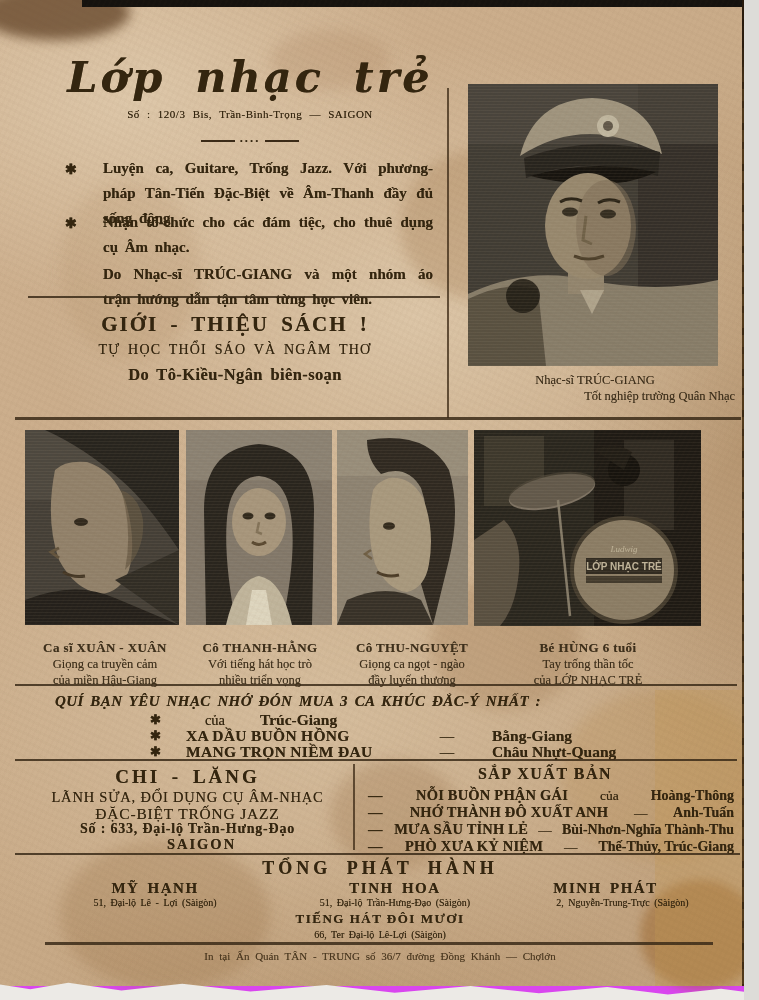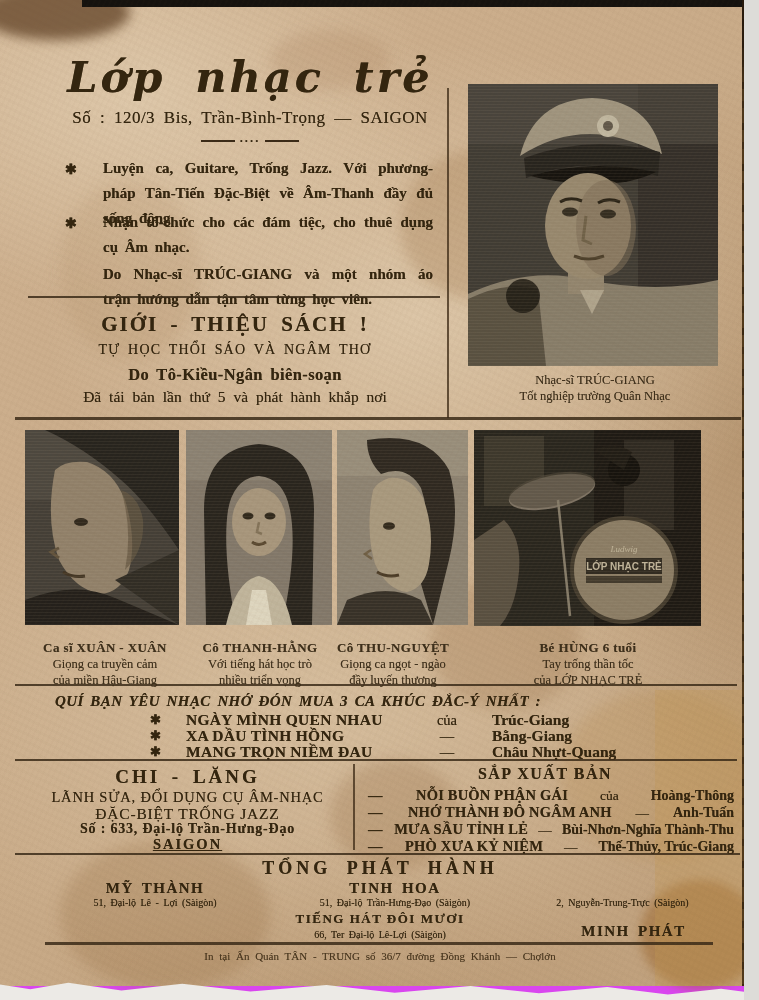--- a/index.html
+++ b/index.html
@@ -21,21 +21,21 @@
                      repeating-linear-gradient(25deg, rgba(90,65,40,.04) 0 3px, transparent 3px 7px);}
   .stain{border-radius:50%;filter:blur(7px);pointer-events:none;}
   .ink{color:#33250f;text-shadow:0 0 .6px rgba(51,37,15,.65);}
   .ink2{color:#49371f;text-shadow:0 0 .5px rgba(73,55,31,.5);}
   .c{text-align:center;}
   .j{text-align:justify;}
   .rule{background:#3a2a17;opacity:.85;}
   .vrule{background:#43311c;opacity:.8;}
   .title{font-family:"DejaVu Serif", serif;font-style:italic;font-weight:bold;
          font-size:43px;letter-spacing:3px;word-spacing:12px;}
-  .addr{font-size:17px;letter-spacing:.5px;word-spacing:4px;}
+  .addr{font-size:11px;letter-spacing:.5px;word-spacing:4px;}
   .orn{display:flex;align-items:center;justify-content:center;gap:5px;}
   .orn .bar{width:34px;height:2px;background:#3a2a17;}
   .orn .dots{font-size:9px;letter-spacing:2px;color:#33250f;line-height:6px;}
   .bullet{font-size:15px;line-height:25px;word-spacing:3px;font-weight:bold;}
   .star{position:absolute;left:-38px;top:1px;font-size:14px;}
   .bookh{font-size:21px;font-weight:bold;letter-spacing:2px;word-spacing:5px;}
   .bookl1{font-size:14px;letter-spacing:1.2px;word-spacing:3px;}
   .bookl2{font-size:16.5px;font-weight:bold;letter-spacing:.4px;word-spacing:3px;}
   .bookl3{font-size:15.5px;word-spacing:4px;}
   .cap{font-size:12.5px;line-height:16px;color:#3d2f1b;text-shadow:0 0 .5px rgba(61,47,27,.5);}
@@ -107,21 +107,20 @@
     <span class="star">✱</span>
     <span>Nhận tổ-chức cho các đám tiệc, cho thuê dụng cụ Âm nhạc.</span>
   </div>
   <div class="abs bullet j ink" style="left:103px;top:262px;width:330px;">Do Nhạc-sĩ TRÚC-GIANG và một nhóm áo trận hướng dẫn tận tâm từng học viên.</div>
 
   <div class="abs rule" style="left:28px;top:296px;width:412px;height:2px;"></div>
 
   <div class="abs c bookh ink" style="left:30px;top:312px;width:410px;">GIỚI - THIỆU  SÁCH !</div>
   <div class="abs c bookl1 ink" style="left:30px;top:342px;width:410px;">TỰ  HỌC  THỔI  SÁO  VÀ  NGÂM  THƠ</div>
   <div class="abs c bookl2 ink" style="left:30px;top:365px;width:410px;">Do Tô-Kiều-Ngân biên-soạn</div>
-  <div class="abs c bookl3 ink" style="left:30px;top:388px;width:410px;">Đã tái bản lần thứ 5 và phát hành khắp nơi</div>
 
   <div class="abs vrule" style="left:447px;top:88px;width:2px;height:330px;"></div>
 
   <div class="abs photo" style="left:468px;top:84px;width:250px;height:282px;">
     <svg width="250" height="282" viewBox="0 0 250 282">
       <rect width="250" height="282" fill="#46413a"></rect>
       <rect x="170" width="80" height="282" fill="#34302a" opacity=".8"></rect>
       <rect width="250" height="60" fill="#59544b" opacity=".55"></rect>
       <path d="M0,282 L0,210 Q60,182 120,196 Q190,210 250,196 L250,282 Z" fill="#978b76"></path>
       <path d="M0,282 L0,215 Q40,196 70,205 L78,282 Z" fill="#5c5344" opacity=".9"></path>
@@ -139,21 +138,21 @@
       <ellipse cx="140" cy="130" rx="8" ry="4.5" fill="#3a3124"></ellipse>
       <path d="M92,118 Q102,112 114,117" stroke="#2e2619" stroke-width="3" fill="none"></path>
       <path d="M130,119 Q140,113 152,118" stroke="#2e2619" stroke-width="3" fill="none"></path>
       <path d="M118,132 L115,156 L124,160" stroke="#7c6b50" stroke-width="3" fill="none"></path>
       <path d="M106,172 Q120,178 136,172" stroke="#55462f" stroke-width="3" fill="none"></path>
       <rect width="250" height="282" fill="#1c1812" opacity=".12"></rect>
     </svg>
     <div class="halft"></div>
   </div>
   <div class="abs c cap" style="left:455px;top:372px;width:280px;">Nhạc-sĩ  TRÚC-GIANG</div>
-  <div class="abs c cap" style="left:455px;top:388px;width:280px;">Tốt nghiệp trường Quân Nhạc</div>
+  <div class="abs c cap" style="left:455px;top:388px;width:280px;text-align:right;">Tốt nghiệp trường Quân Nhạc</div>
 
   <div class="abs rule" style="left:15px;top:417px;width:726px;height:2.5px;"></div>
 
   <div class="abs photo" style="left:25px;top:430px;width:154px;height:195px;">
     <svg width="154" height="195" viewBox="0 0 154 195">
       <rect width="154" height="195" fill="#4a453c"></rect>
       <rect width="154" height="70" fill="#5b554a" opacity=".6"></rect>
       <path d="M20,0 L154,0 L154,120 Q120,70 96,50 Q60,18 20,0 Z" fill="#2a2620"></path>
       <path d="M30,40 Q20,90 34,130 Q50,160 76,164 Q96,162 104,140 Q112,110 100,70 Q88,40 62,32 Q40,30 30,40 Z" fill="#a08e74"></path>
       <path d="M96,60 Q108,100 100,140 Q120,120 118,90 Q114,66 96,60 Z" fill="#6e6049" opacity=".7"></path>
@@ -223,94 +222,93 @@
   <div class="abs c cap" style="left:22px;top:640px;width:166px;">
     <b>Ca sĩ  XUÂN - XUÂN</b><br>
     <span>Giọng ca truyền cảm</span><br>
     <span>của miền  Hậu-Giang</span>
   </div>
   <div class="abs c cap" style="left:182px;top:640px;width:156px;">
     <b>Cô  THANH-HẰNG</b><br>
     <span>Với tiếng hát học trò</span><br>
     <span>nhiều triển vọng</span>
   </div>
-  <div class="abs c cap" style="left:315px;top:640px;width:156px;">
+  <div class="abs c cap" style="left:334px;top:640px;width:156px;">
     <b>Cô  THU-NGUYỆT</b><br>
     <span>Giọng ca ngọt - ngào</span><br>
     <span>đầy luyến thương</span>
   </div>
   <div class="abs c cap" style="left:488px;top:640px;width:200px;">
     <b>Bé HÙNG  6 tuổi</b><br>
     <span>Tay trống thần tốc</span><br>
     <span>của LỚP NHẠC TRẺ</span>
   </div>
 
   <div class="abs rule" style="left:15px;top:684px;width:722px;height:2px;"></div>
 
   <div class="abs songhead ink" style="left:55px;top:693px;width:620px;">QUÍ BẠN YÊU NHẠC NHỚ ĐÓN MUA 3 CA KHÚC ĐẮC-Ý NHẤT :</div>
   <div class="abs songrow ink" style="left:150px;top:712px;width:560px;">
     <span class="srstar">✱</span>
-    <span class="srtitle">NGÀY MÌNH QUEN NHAU</span>
     <span class="srconj">của</span>
     <span class="srauthor">Trúc-Giang</span>
   </div>
   <div class="abs songrow ink" style="left:150px;top:728px;width:560px;">
     <span class="srstar">✱</span>
-    <span class="srtitle">XA DẦU TÌNH HỒNG</span>
+    <span class="srtitle">XA DẦU BUỒN HỒNG</span>
     <span class="srconj">—</span>
     <span class="srauthor">Bằng-Giang</span>
   </div>
   <div class="abs songrow ink" style="left:150px;top:744px;width:560px;">
     <span class="srstar">✱</span>
     <span class="srtitle">MANG TRỌN NIỀM ĐAU</span>
     <span class="srconj">—</span>
     <span class="srauthor">Châu Nhựt-Quang</span>
   </div>
 
   <div class="abs rule" style="left:15px;top:759px;width:722px;height:2px;"></div>
   <div class="abs vrule" style="left:353px;top:764px;width:1.5px;height:86px;"></div>
 
   <div class="abs c chil ink" style="left:25px;top:789px;width:325px;">LÃNH SỬA, ĐỔI DỤNG CỤ ÂM-NHẠC</div>
   <div class="abs c chih ink" style="left:30px;top:766px;width:315px;">CHI - LĂNG</div>
   <div class="abs c chil ink" style="left:25px;top:805px;width:325px;font-size:15.5px;">ĐẶC-BIỆT TRỐNG JAZZ</div>
   <div class="abs c chil ink" style="left:25px;top:821px;width:325px;font-weight:bold;font-size:14px;">Số : 633, Đại-lộ Trần-Hưng-Đạo</div>
-  <div class="abs c chil ink" style="left:25px;top:836px;width:325px;font-weight:bold;letter-spacing:2px;text-decoration:underline;">SAIGON</div>
+  <div class="abs c chil ink" style="left:39px;top:836px;width:325px;font-weight:bold;letter-spacing:2px;">SAIGON</div>
 
   <div class="abs c ink" style="left:370px;top:765px;width:350px;font-size:16px;font-weight:bold;letter-spacing:1.5px;">SẮP  XUẤT  BẢN</div>
   <div class="abs uprow ink" style="left:368px;top:787px;width:366px;">
     <span class="dash">—</span>
     <span class="ut">NỖI BUỒN PHẬN GÁI</span>
     <span class="uc">của</span>
     <span class="ua">Hoàng-Thông</span>
   </div>
   <div class="abs uprow ink" style="left:368px;top:804px;width:366px;">
     <span class="dash">—</span>
-    <span class="ut">NHỚ THÀNH ĐÔ NGÂM ANH</span>
+    <span class="ut">NHỚ THÀNH ĐÔ XUẤT ANH</span>
     <span class="uc">—</span>
     <span class="ua">Anh-Tuấn</span>
   </div>
   <div class="abs uprow ink" style="left:368px;top:821px;width:366px;">
     <span class="dash">—</span>
     <span class="ut">MƯA SẦU TỈNH LẺ</span>
     <span class="uc">—</span>
     <span class="ua">Bùi-Nhơn-Nghĩa Thành-Thu</span>
   </div>
   <div class="abs uprow ink" style="left:368px;top:838px;width:366px;">
     <span class="dash">—</span>
     <span class="ut">PHÒ XƯA KỶ NIỆM</span>
     <span class="uc">—</span>
     <span class="ua">Thế-Thủy, Trúc-Giang</span>
   </div>
 
   <div class="abs rule" style="left:15px;top:853px;width:725px;height:2px;"></div>
 
   <div class="abs c disth ink" style="left:130px;top:858px;width:500px;">TỔNG  PHÁT  HÀNH</div>
-  <div class="abs c dname ink" style="left:40px;top:880px;width:230px;">MỸ  THÀNH</div>
+  <div class="abs c dname ink" style="left:40px;top:880px;width:230px;">MỸ  HẠNH</div>
   <div class="abs c dname ink" style="left:280px;top:880px;width:230px;">TINH  HOA</div>
-  <div class="abs c dname ink" style="left:516px;top:880px;width:235px;margin-top:43px;">MINH  PHÁT</div>
+  <div class="abs c dname ink" style="left:488px;top:880px;width:235px;">MINH  PHÁT</div>
   <div class="abs c daddr ink" style="left:25px;top:897px;width:260px;">51, Đại-lộ Lê - Lợi (Sàigòn)</div>
   <div class="abs c daddr ink" style="left:270px;top:897px;width:250px;">51, Đại-lộ Trần-Hưng-Đạo (Sàigòn)</div>
   <div class="abs c daddr ink" style="left:500px;top:897px;width:245px;">2, Nguyễn-Trung-Trực (Sàigòn)</div>
   <div class="abs c ink" style="left:180px;top:911px;width:400px;font-size:13px;font-weight:bold;letter-spacing:1.5px;">TIẾNG  HÁT  ĐÔI  MƯƠI</div>
   <div class="abs c daddr ink" style="left:180px;top:929px;width:400px;">66, Ter Đại-lộ Lê-Lợi (Sàigòn)</div>
 
   <div class="abs rule" style="left:45px;top:942px;width:668px;height:2.5px;"></div>
 
   <div class="abs c printer ink2" style="left:80px;top:950px;width:600px;">In tại Ấn Quán  TÂN - TRUNG  số 36/7 đường  Đồng Khánh  —  Chợlớn</div>
 

